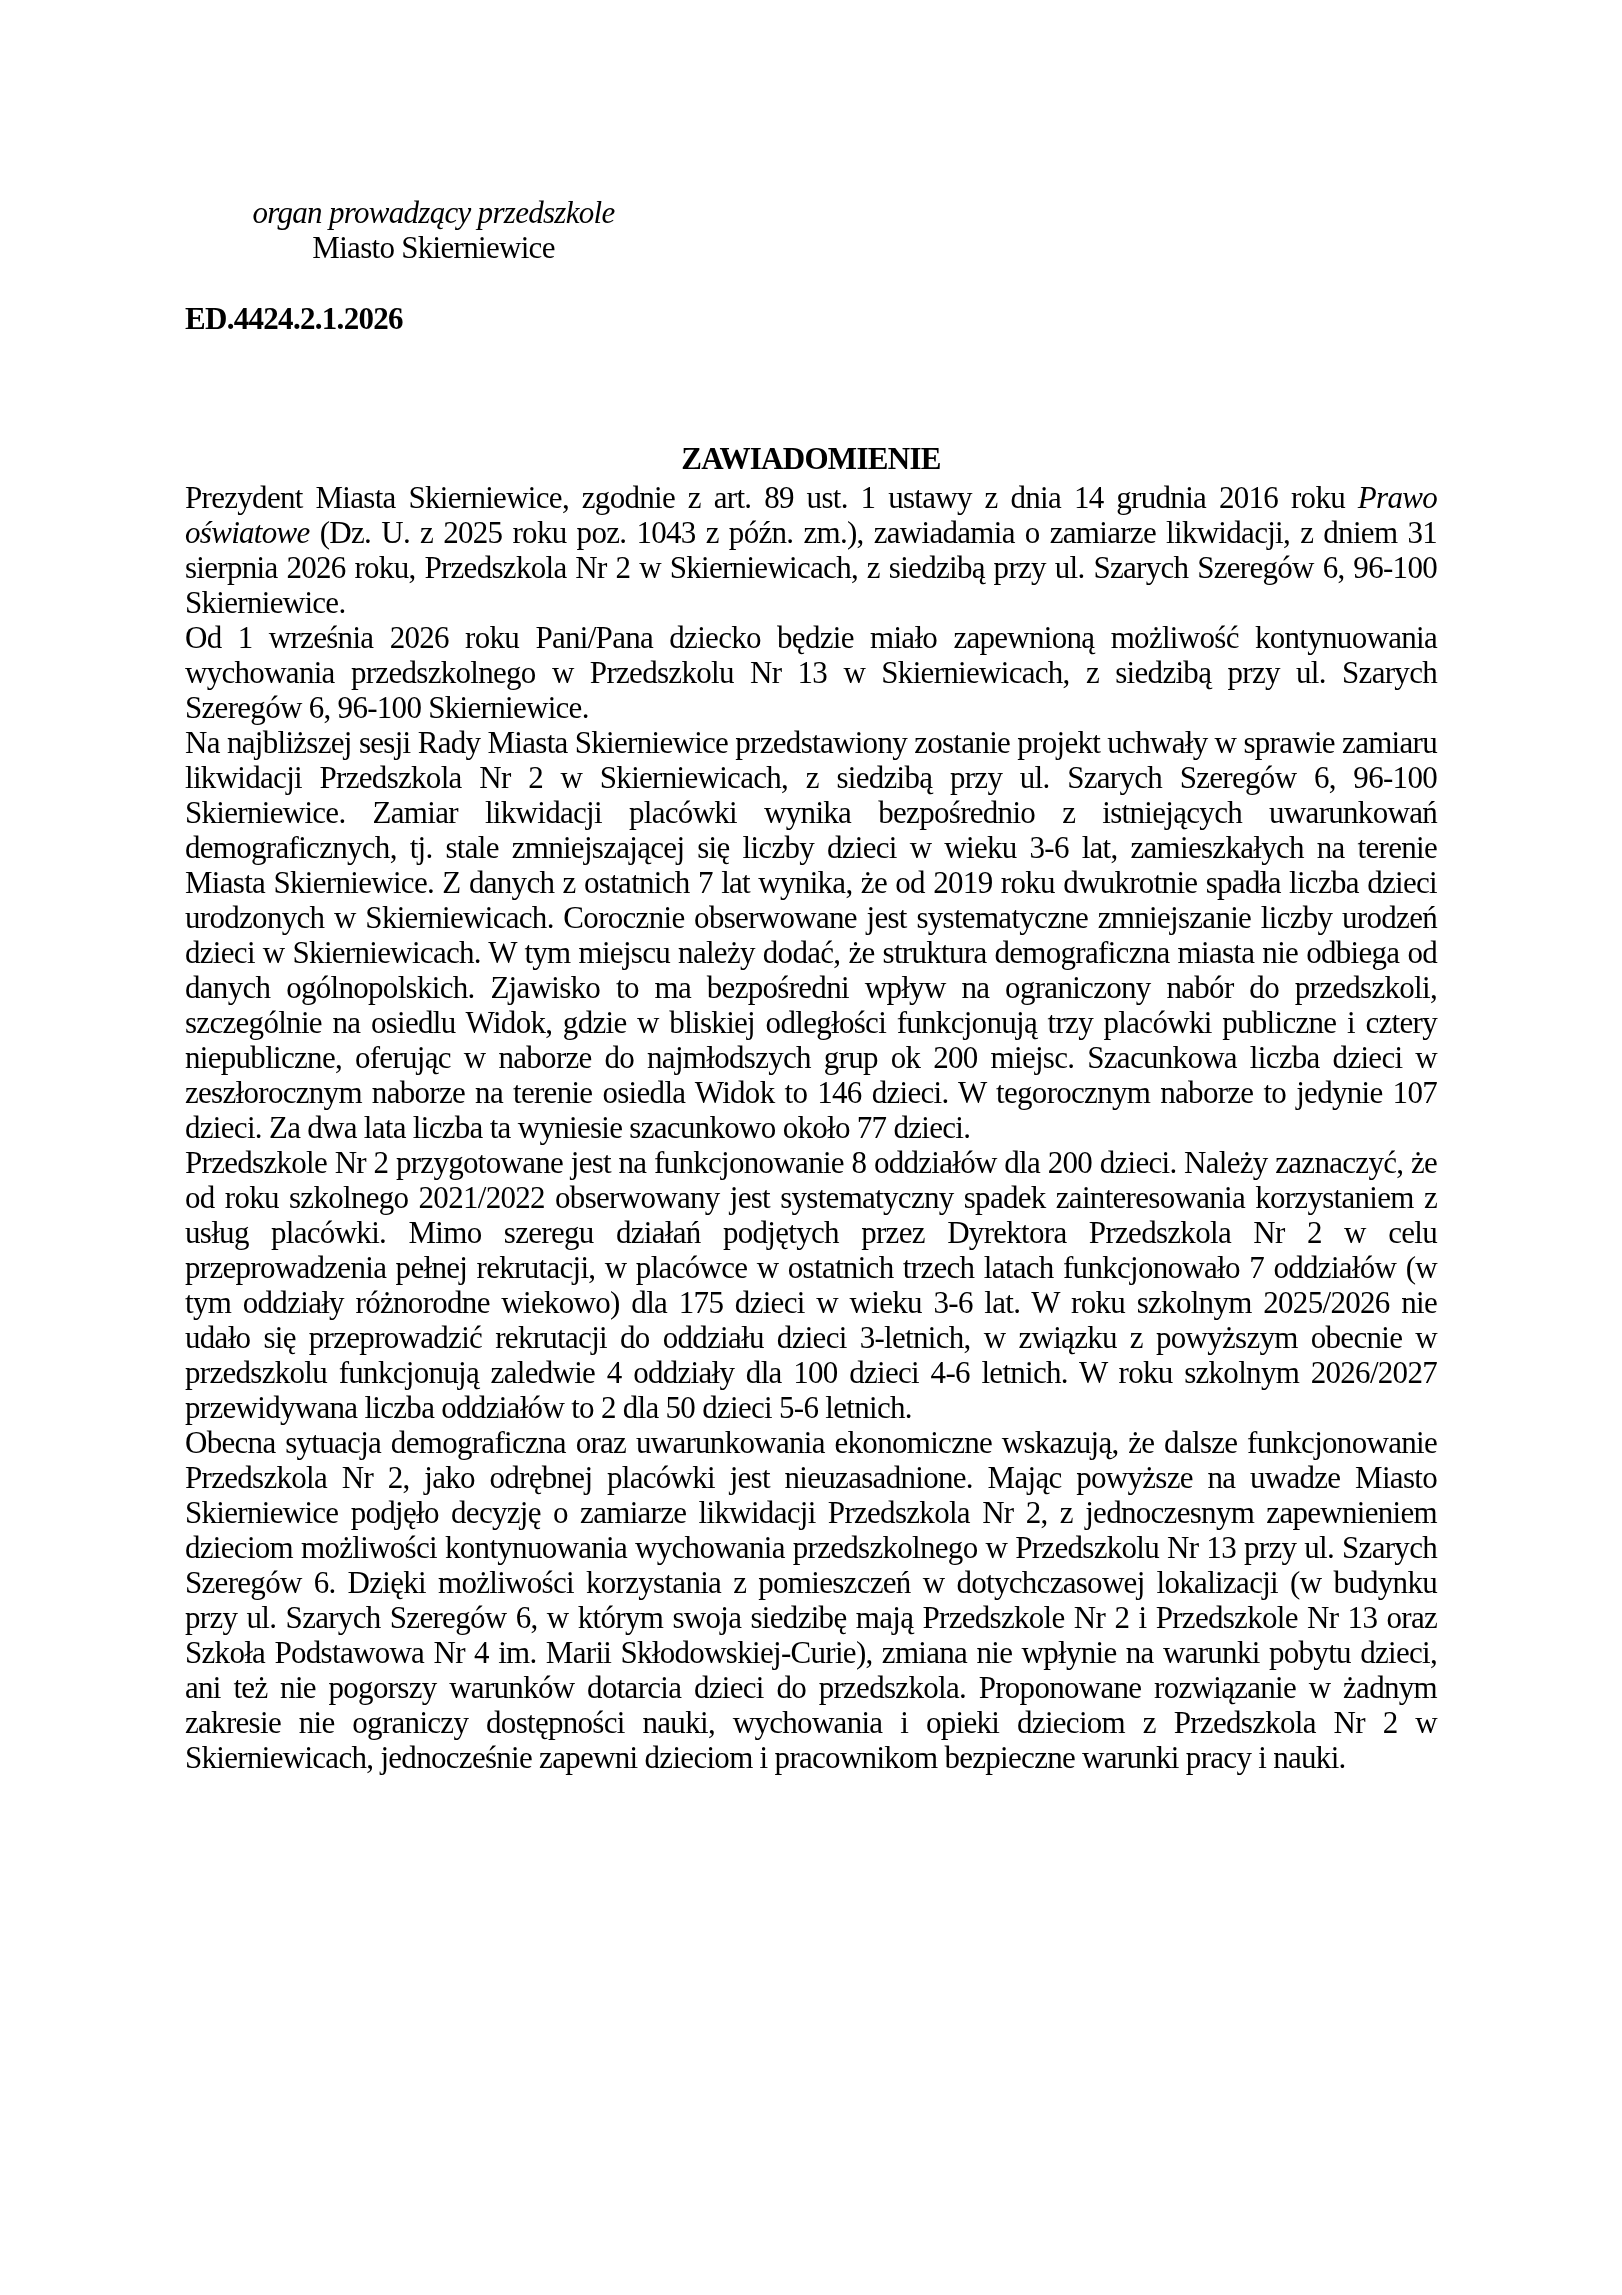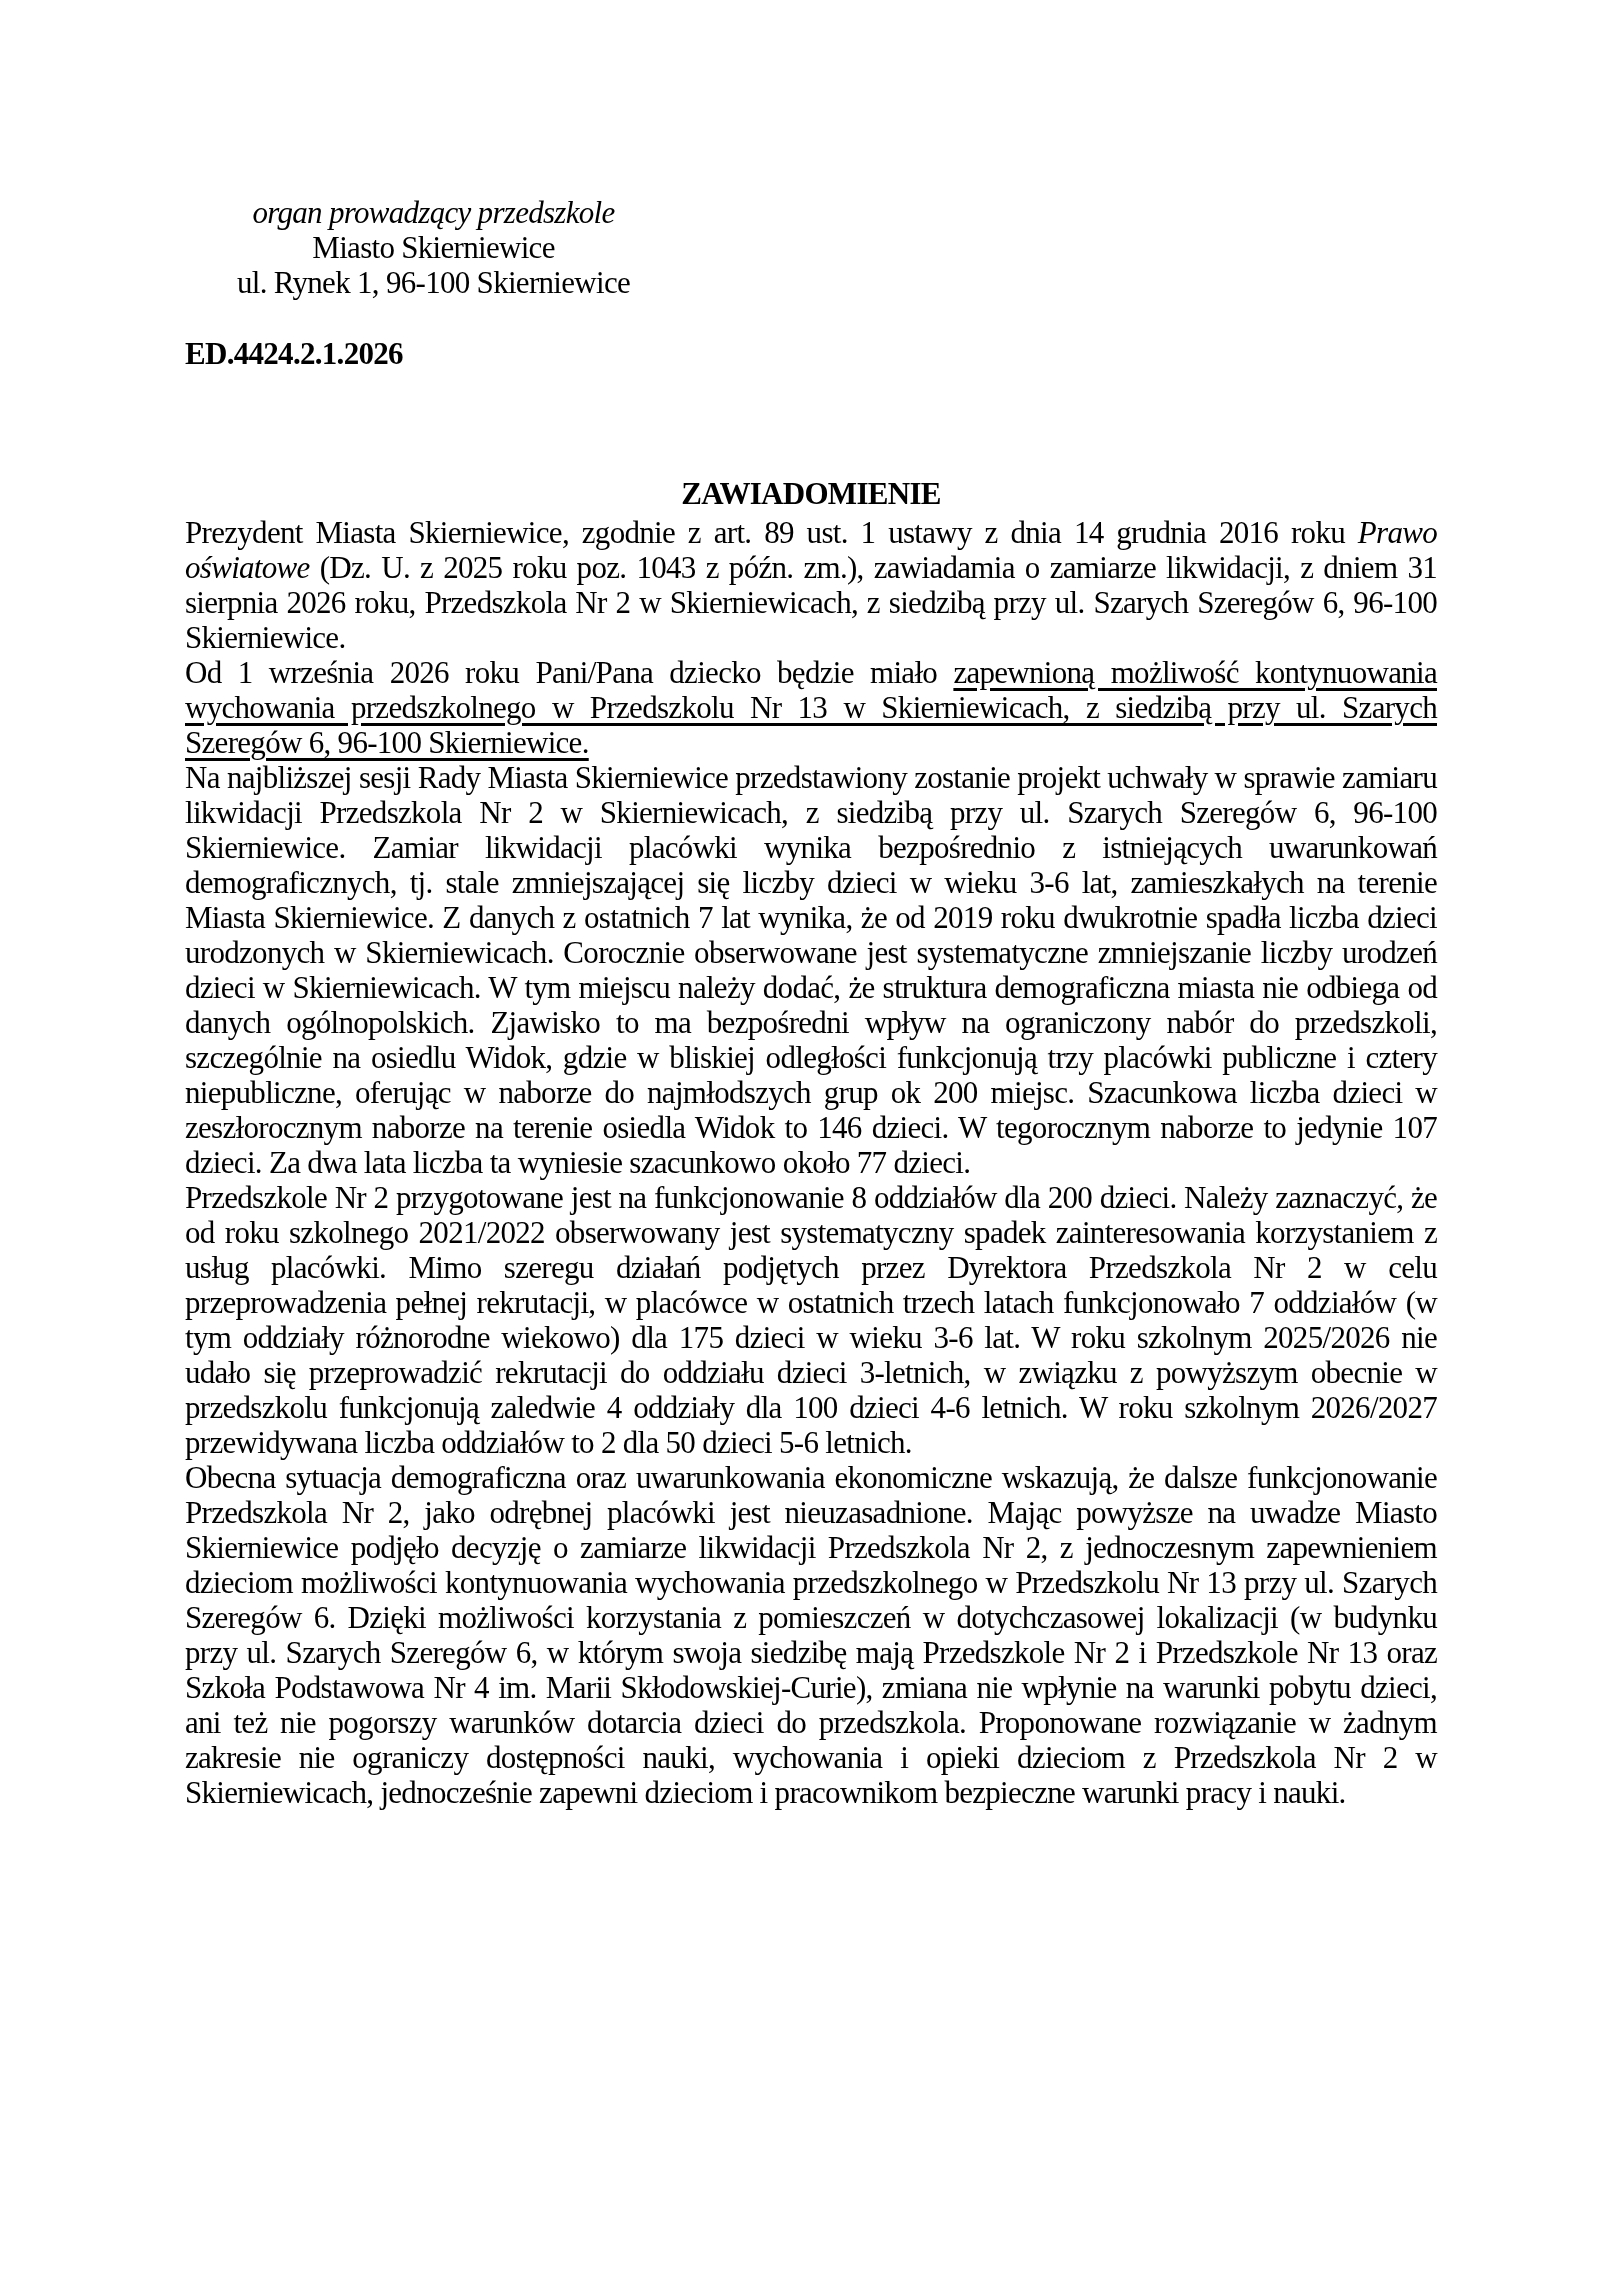--- a/index.html
+++ b/index.html
@@ -41,34 +41,32 @@
     text-align: center;
     margin: 105px 0 4px 0;
   }
   p.para {
     margin: 0;
     text-align: justify;
   }
   .mt-first { margin-top: 40px; font-family: Liberation Serif, serif; }
   .mt-blank { margin-top: 35px; }
   .u {
-    text-decoration: underline;
     text-decoration-thickness: 2.6px;
     text-underline-offset: 5.2px;
   }
 </style>
 </head>
 <body>
 
 <div class="page">
 
   <div class="sender">
     <div class="italic">organ prowadzący przedszkole</div>
     <div class="bold">Miasto Skierniewice</div>
-    <div class="bold">ul. Rynek 1, 96-100 Skierniewice</div>
   </div>
 
 
   <div class="ref">ED.4424.2.1.2026</div>
 
   <h1 class="doc-title">ZAWIADOMIENIE</h1>
 
   <p class="para mt-first"><span>Prezydent Miasta Skierniewice, zgodnie z art. 89 ust. 1 ustawy z dnia 14 grudnia 2016 roku </span><span class="italic">Prawo oświatowe</span><span> (Dz. U. z 2025 roku poz. 1043 z późn. zm.), zawiadamia o zamiarze likwidacji, z dniem 31 sierpnia 2026 roku, Przedszkola Nr 2 w Skierniewicach, z siedzibą przy ul. Szarych Szeregów 6, 96-100 Skierniewice.</span></p>
 
   <p class="para"><span>Od 1 września 2026 roku Pani/Pana dziecko będzie miało </span><span class="u">zapewnioną możliwość kontynuowania wychowania przedszkolnego w Przedszkolu Nr 13 w Skierniewicach, z siedzibą przy ul. Szarych Szeregów 6, 96-100 Skierniewice.</span></p>

